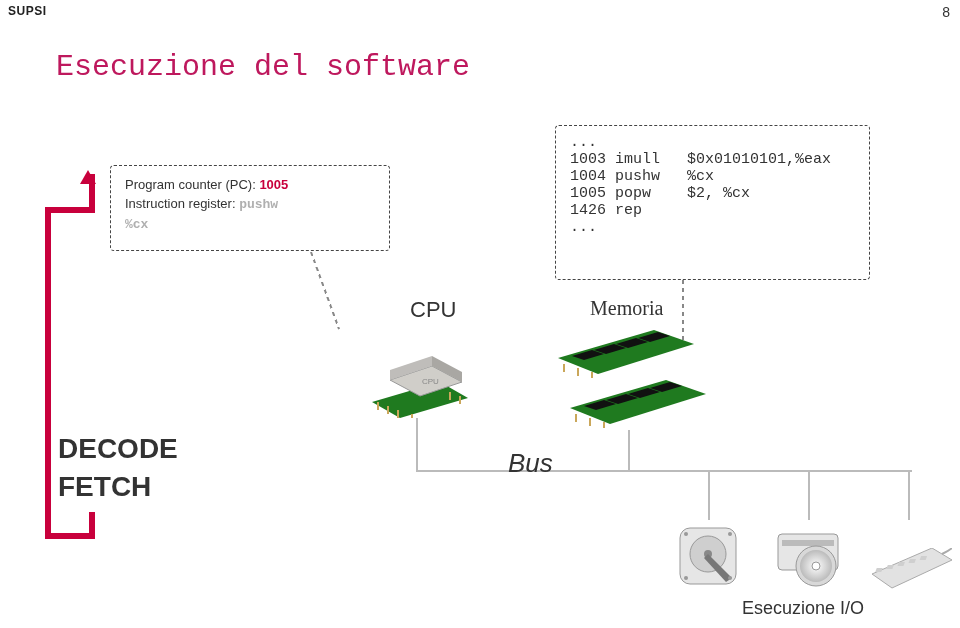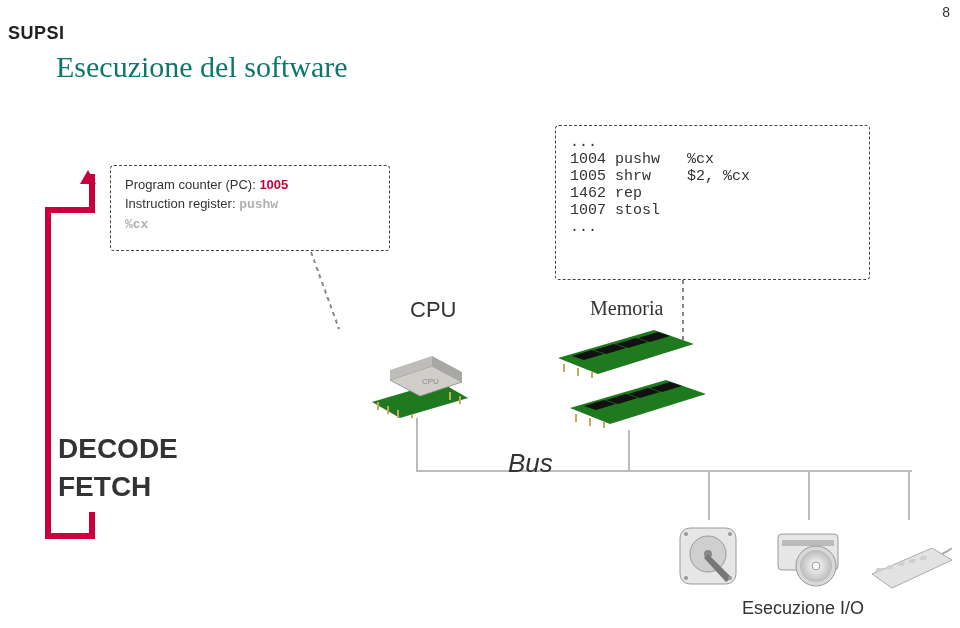--- a/index.html
+++ b/index.html
@@ -11,39 +11,38 @@
     font-family: Arial, Helvetica, sans-serif;
     color: #333;
     position: relative;
     overflow: hidden;
   }
   .brand {
     position: absolute;
     top: 4px;
     left: 8px;
     font-weight: 900;
-    font-size: 18px;
+    font-size: 12px;
     letter-spacing: 0.5px;
     color: #222;
-    margin-top: 19px;
   }
   .pagenum {
     position: absolute;
     top: 4px;
     right: 10px;
     font-size: 14px;
     color: #333;
   }
   .title {
     position: absolute;
     top: 50px;
     left: 56px;
-    color: #0f766e;
+    color: #be185d;
     font-size: 30px;
-    font-family: Liberation Serif, serif;
+    font-family: Liberation Mono, monospace;
   }
 
   
   .cpu-box {
     position: absolute;
     top: 165px;
     left: 110px;
     width: 280px;
     height: 86px;
     border: 1px dashed #444;
@@ -188,24 +187,24 @@
     <span>Instruction register: </span><span class="ir-val">pushw</span>
   </div>
   <div>
     <span class="ir-reg">%cx</span>
   </div>
 </div>
 <div class="connector conn-cpu"></div>
 
 <div class="mem-box">
   <div class="row"><span>...</span></div>
+  <div class="row"><span>1003</span> <span>imull</span>   <span>$0x01010101,%eax</span></div>
   <div class="row"><span>1004</span> <span>pushw</span>   <span>%cx</span></div>
-  <div class="row"><span>1005</span> <span>shrw</span>    <span>$2, %cx</span></div>
-  <div class="row"><span>1462</span> <span>rep</span></div>
-  <div class="row"><span>1007</span> <span>stosl</span></div>
+  <div class="row"><span>1005</span> <span>popw</span>    <span>$2, %cx</span></div>
+  <div class="row"><span>1426</span> <span>rep</span></div>
   <div class="row"><span>...</span></div>
 </div>
 <div class="connector conn-mem"></div>
 
 <div class="cpu-label">CPU</div>
 <div class="mem-label">Memoria</div>
 
 <div class="cpu-chip">
   <svg viewBox="0 0 96 88" width="96" height="88">
 

